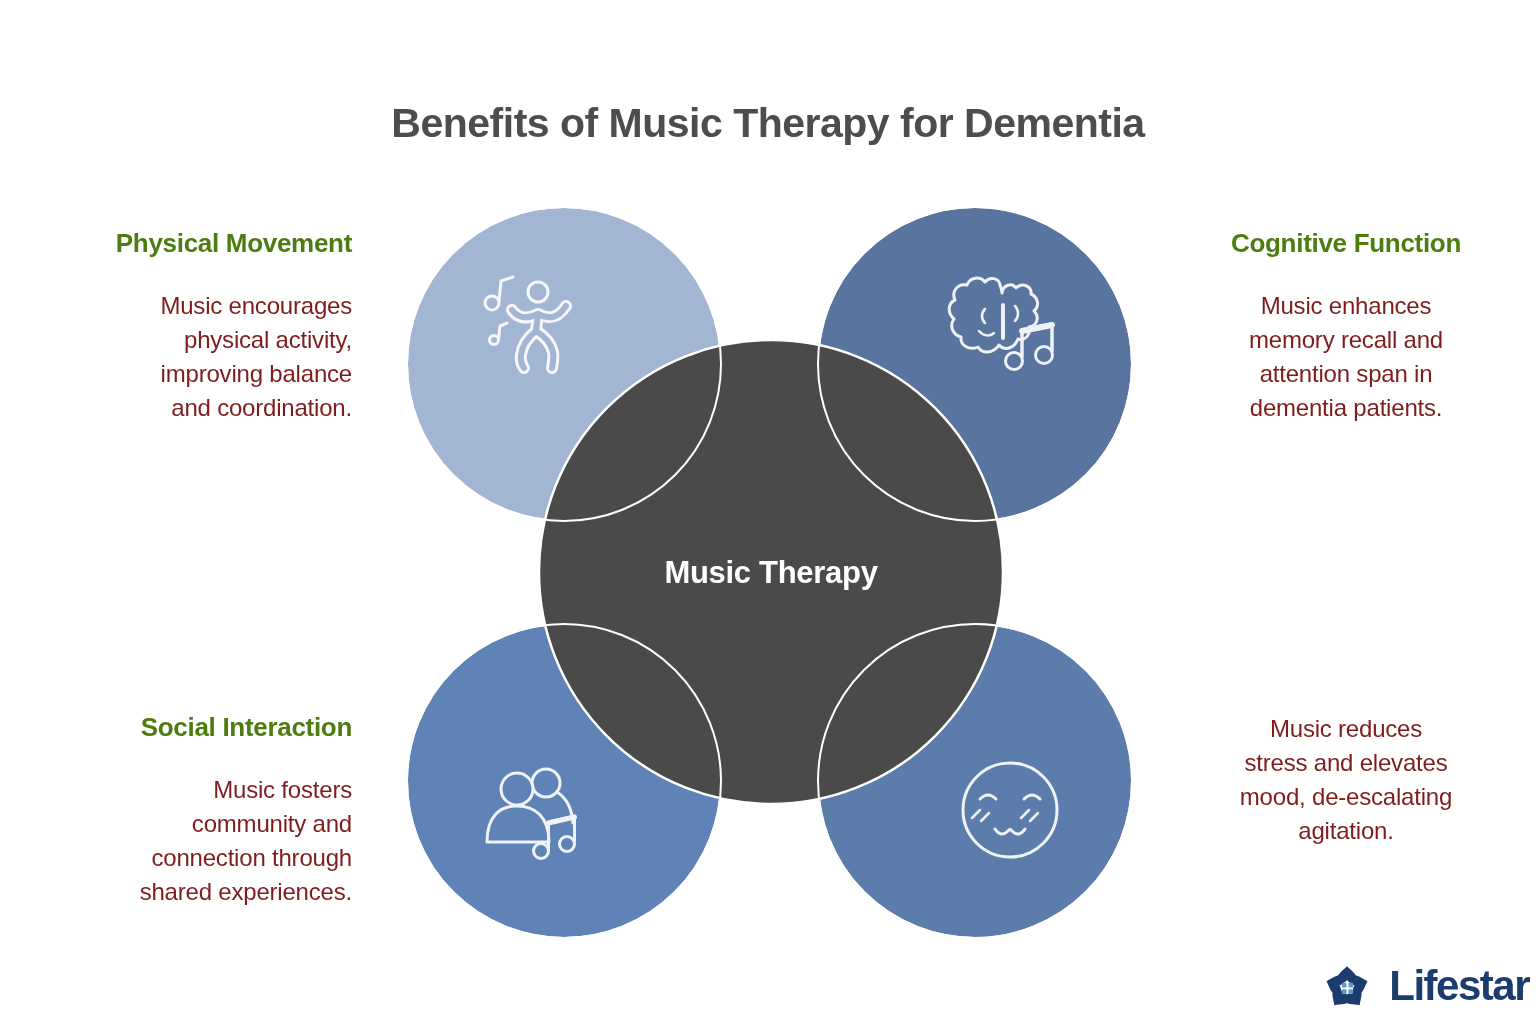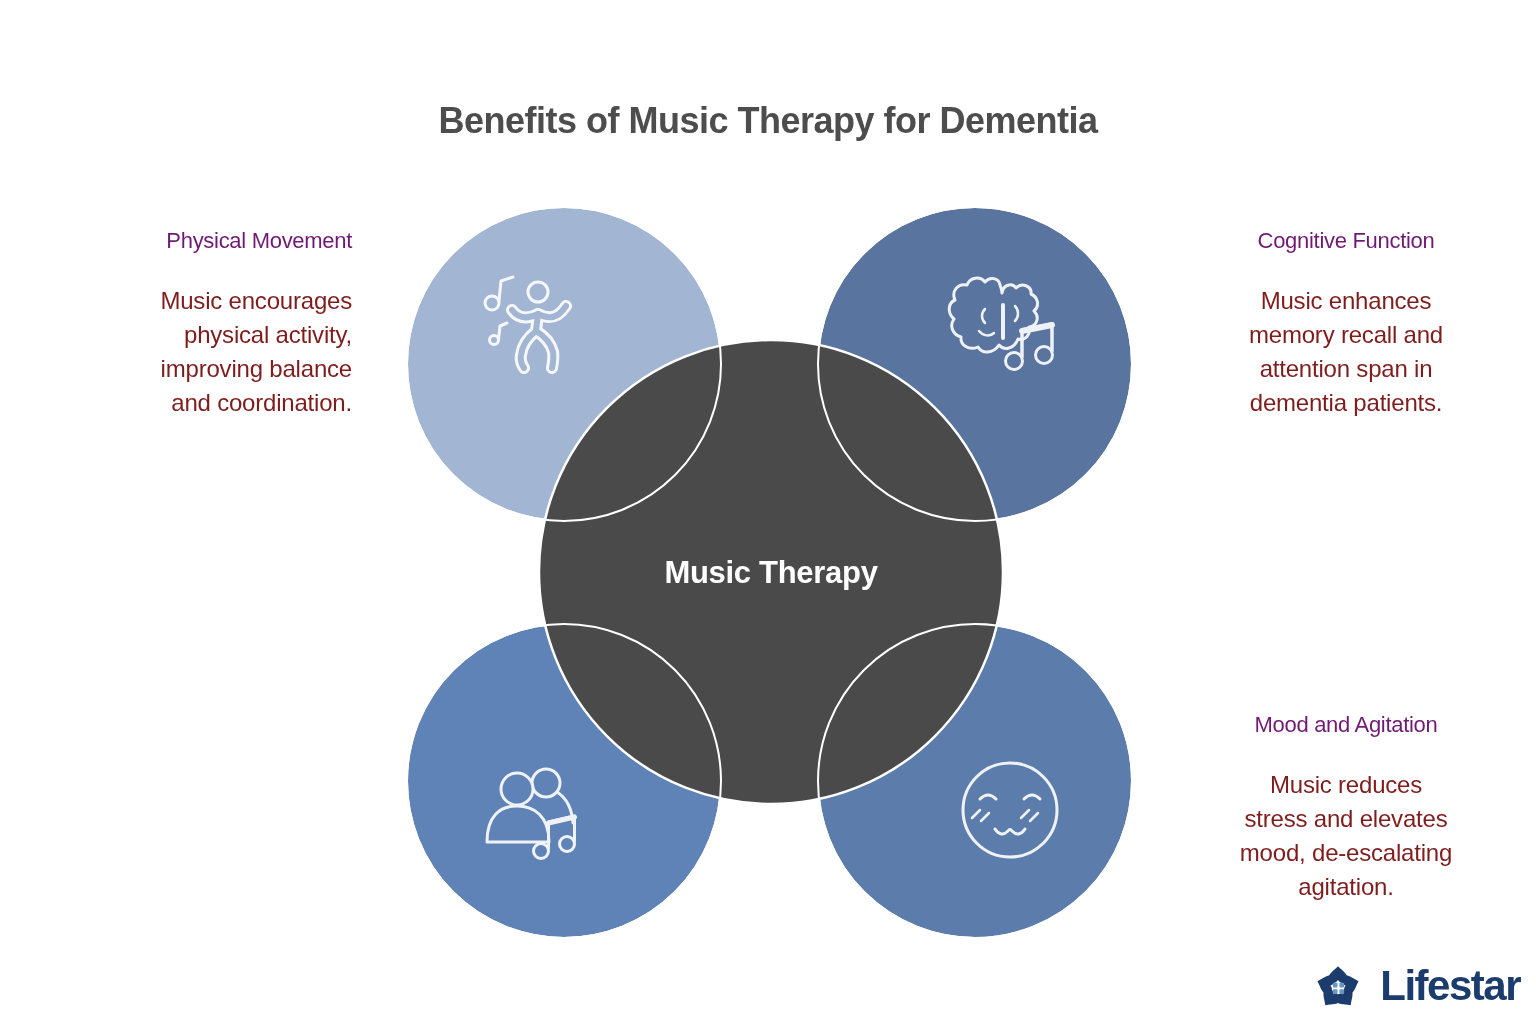--- a/index.html
+++ b/index.html
@@ -2,38 +2,38 @@
 <html><head>
 <meta charset="utf-8">
 <style>
   html,body{margin:0;padding:0;background:#ffffff;}
   .canvas{
     position:relative;width:1536px;height:1024px;background:#ffffff;overflow:hidden;
     font-family:"Liberation Sans",sans-serif;
   }
   .title{
     position:absolute;top:100px;left:0;width:1536px;text-align:center;
-    font-size:36px;font-weight:700;color:#4d4d4d;letter-spacing:-0.5px;margin:0;
+    font-size:41px;font-weight:700;color:#4d4d4d;letter-spacing:-0.5px;margin:0;
   }
   .diagram{position:absolute;top:0;left:0;width:1536px;height:1024px;}
   .tb{position:absolute;width:320px;}
   .tb h2{
-    font-size:22px;font-weight:400;color:#701a75;margin:0 0 30px 0;
+    font-size:26px;font-weight:700;color:#4d7c0f;margin:0 0 30px 0;
     line-height:1.2;letter-spacing:-0.3px;
   }
   .tb p{
     font-size:24px;color:#7f1d1d;margin:0;line-height:34px;
     white-space:pre-line;letter-spacing:-0.2px;
   }
   .tb-left{text-align:right;right:1184px;}
   .tb-right{text-align:center;left:1186px;}
   #tb-physical,#tb-cognitive{top:228px;}
   #tb-social,#tb-mood{top:712px;}
   .logo{
-    position:absolute;right:16px;bottom:8px;display:flex;align-items:center;gap:12px;
+    position:absolute;right:7px;bottom:8px;display:flex;align-items:center;gap:12px;
   }
   .logo .wordmark{
     font-size:42px;font-weight:700;color:#1d3c6e;letter-spacing:-1.5px;line-height:1;
   }
 </style>
 </head>
 <body>
 
 <div class="canvas">
 
@@ -139,23 +139,29 @@
   </div>
 
   <div class="tb tb-right" id="tb-cognitive">
     <h2>Cognitive Function</h2>
     <p>Music enhances
 memory recall and
 attention span in
 dementia patients.</p>
   </div>
 
+  <div class="tb tb-left" id="tb-social">
+    <h2>Social Interaction</h2>
+    <p>Music fosters
+community and
+connection through
+shared experiences.</p>
+  </div>
 
   <div class="tb tb-right" id="tb-mood">
-    <h2>Mood and Agitation</h2>
     <p>Music reduces
 stress and elevates
 mood, de-escalating
 agitation.</p>
   </div>
 
   <div class="logo">
     <svg width="60" height="60" viewBox="0 0 64 64" aria-hidden="true">
       <g fill="#1d3c6e">
         <path d="M 32 11 C 26 17 22 19 22 23.5 C 22 29 29 30.5 32 25.5 C 35 30.5 42 29 42 23.5 C 42 19 38 17 32 11 Z"></path>

